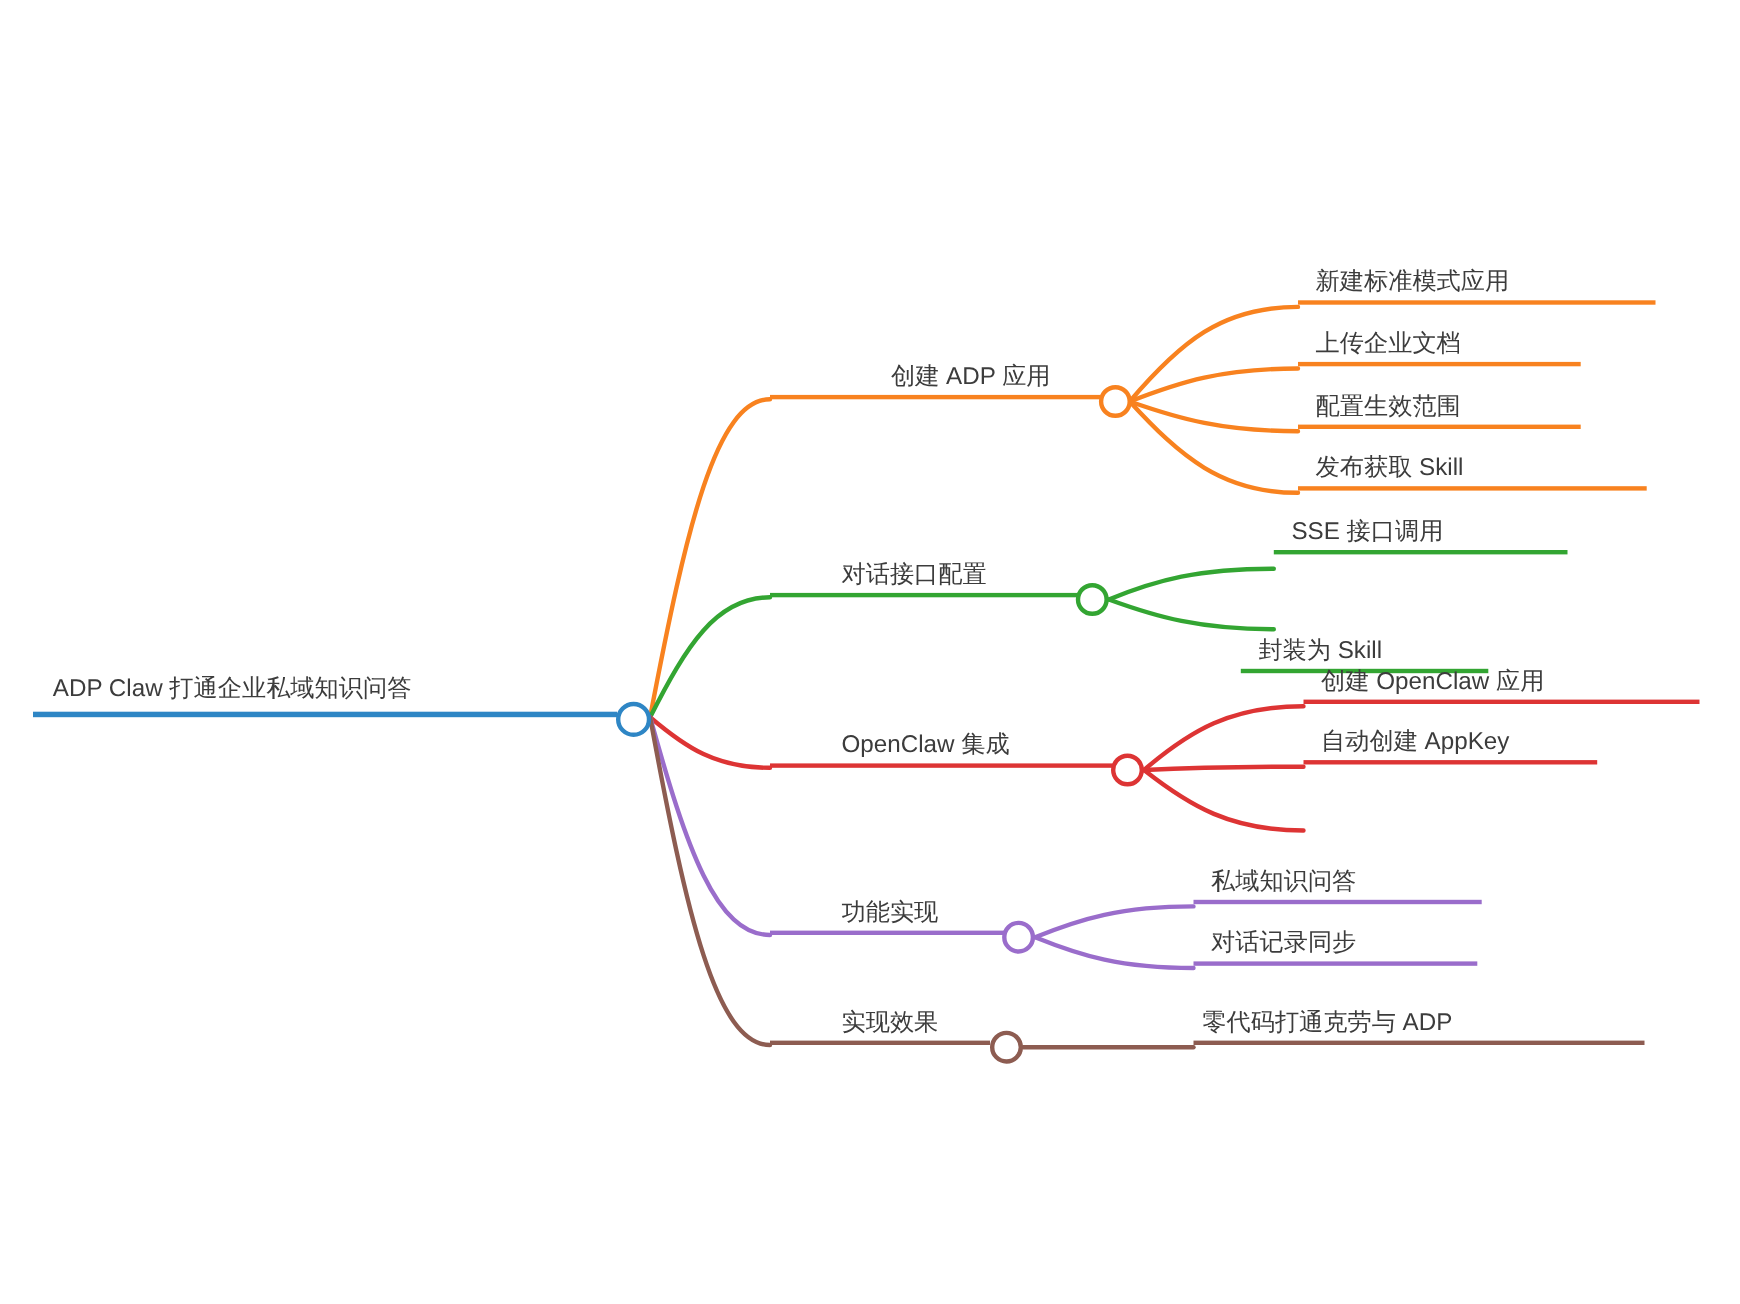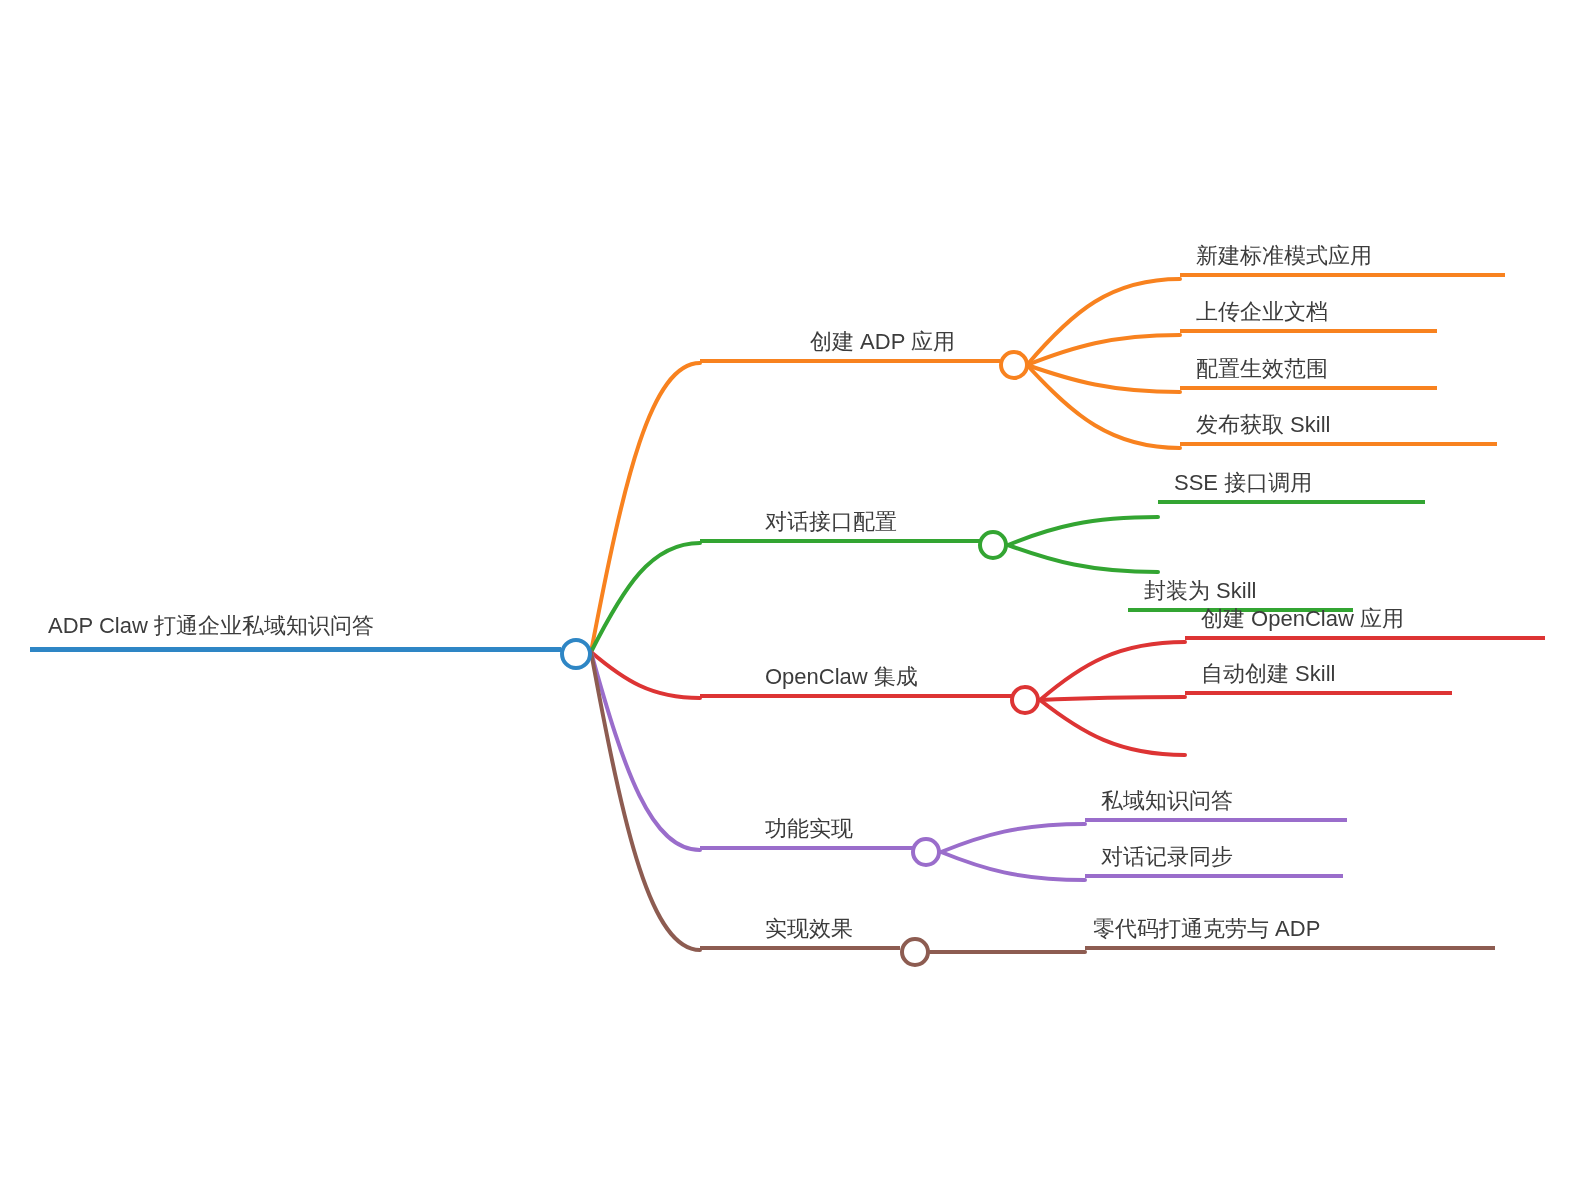--- a/index.html
+++ b/index.html
@@ -56,21 +56,21 @@
   <div class="label" style="left: 1180px; top: 402px; width: 317px; padding-left: 16px; border-color: rgb(248, 130, 31);">发布获取 Skill</div>
 
   <div class="label" style="left: 700px; top: 499px; width: 280px; padding-left: 65px; border-color: rgb(51, 165, 50);">对话接口配置</div>
   <div class="node-circle" style="left: 978px; top: 530px; border-color: rgb(51, 165, 50);"></div>
   <div class="label" style="left: 1158px; top: 460px; width: 267px; padding-left: 16px; border-color: rgb(51, 165, 50);">SSE 接口调用</div>
   <div class="label" style="left: 1128px; top: 526px; width: 225px; padding-left: 16px; border-color: rgb(51, 165, 50); margin-top: 42px;">封装为 Skill</div>
 
   <div class="label" style="left: 700px; top: 654px; width: 312px; padding-left: 65px; border-color: rgb(221, 52, 52);">OpenClaw 集成</div>
   <div class="node-circle" style="left: 1010px; top: 685px; border-color: rgb(221, 52, 52);"></div>
   <div class="label" style="left: 1185px; top: 596px; width: 360px; padding-left: 16px; border-color: rgb(221, 52, 52);">创建 OpenClaw 应用</div>
-  <div class="label" style="left: 1185px; top: 651px; width: 267px; padding-left: 16px; border-color: rgb(221, 52, 52);">自动创建 Skill</div>
+  <div class="label" style="left: 1185px; top: 651px; width: 267px; padding-left: 16px; border-color: rgb(221, 52, 52);">自动创建 AppKey</div>
 
   <div class="label" style="left: 700px; top: 806px; width: 213px; padding-left: 65px; border-color: rgb(154, 109, 203);">功能实现</div>
   <div class="node-circle" style="left: 911px; top: 837px; border-color: rgb(154, 109, 203);"></div>
   <div class="label" style="left: 1085px; top: 778px; width: 262px; padding-left: 16px; border-color: rgb(154, 109, 203);">私域知识问答</div>
   <div class="label" style="left: 1085px; top: 834px; width: 258px; padding-left: 16px; border-color: rgb(154, 109, 203);">对话记录同步</div>
 
   <div class="label" style="left: 700px; top: 906px; width: 200px; padding-left: 65px; border-color: rgb(141, 92, 81);">实现效果</div>
   <div class="node-circle" style="left: 900px; top: 937px; border-color: rgb(141, 92, 81);"></div>
   <div class="label" style="left: 1085px; top: 906px; width: 410px; padding-left: 8px; border-color: rgb(141, 92, 81);">零代码打通克劳与 ADP</div>
 

